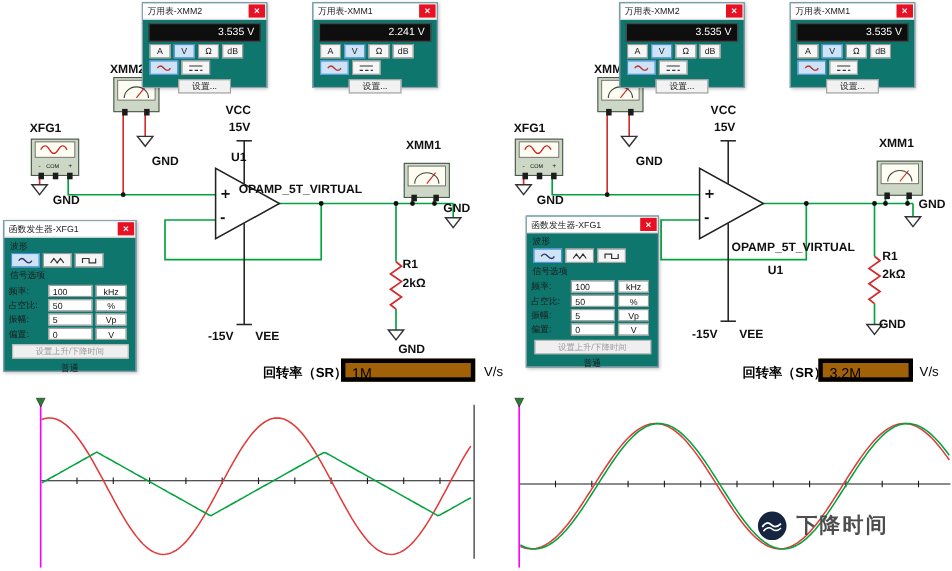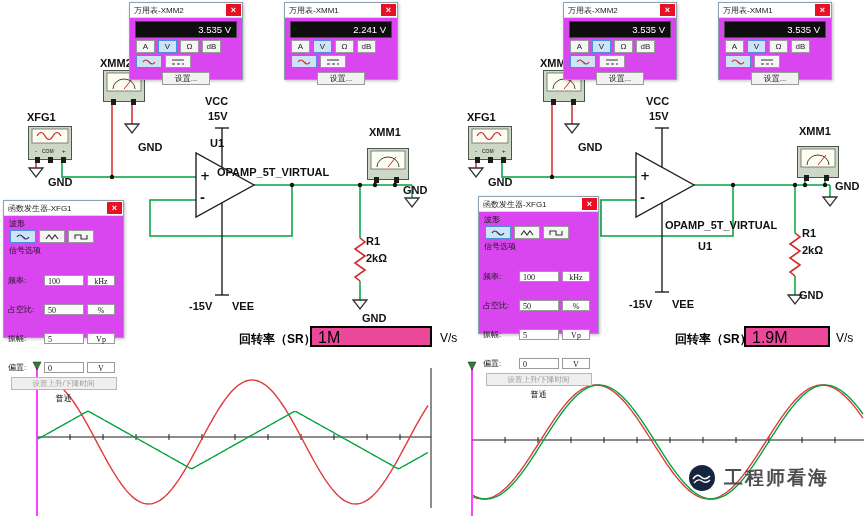--- a/index.html
+++ b/index.html
@@ -7,51 +7,51 @@
        font-family:"Liberation Sans","DejaVu Sans",sans-serif;}
   svg{display:block;}
   .abs{position:absolute;}
   
   .clabel{position:absolute;font:700 11px "Liberation Sans","DejaVu Sans",sans-serif;color:#101010;white-space:nowrap;z-index:3;}
   .opsign{position:absolute;font:700 12px "DejaVu Sans",sans-serif;color:#101010;z-index:3;}
   
   .inst{position:absolute;background:#cdd7c6;border:1px solid #49584a;z-index:2;box-sizing:border-box;}
   .nub{position:absolute;width:5px;height:6px;background:#1c1c1c;bottom:-4px;}
   
-  .panel{position:absolute;background:#d946ef;border:1px solid #8fa0b0;z-index:5;box-sizing:border-box;
+  .panel{position:absolute;background:#0f766e;border:1px solid #8fa0b0;z-index:5;box-sizing:border-box;
          box-shadow:1px 1px 3px rgba(0,0,0,.25);}
   .tbar{height:14px;background:#ffffff;border-bottom:1px solid #d8d8d8;display:flex;align-items:center;padding-left:4px;}
   .ttl{flex:1;font-size:8px;color:#1a1a1a;white-space:nowrap;overflow:hidden;}
   .closeb{width:15px;height:12px;background:#e81123;color:#fff;font:700 9px "Liberation Sans",sans-serif;
           line-height:12px;text-align:center;margin:0 1px;cursor:default;}
   .mm-display{margin:3px 5px 2px 5px;height:15px;background:#0e0e0e;border:1px solid #4a4a4a;color:#fff;
               text-align:right;line-height:15px;padding-right:5px;font-size:9.5px;}
   .btnrow{display:flex;gap:3px;padding:0 6px;margin-top:2px;}
   .mbtn{width:19px;height:13px;border:1px solid #9a9a9a;background:#f6f6f6;font-size:8px;color:#222;
         display:flex;align-items:center;justify-content:center;padding:0;box-sizing:border-box;}
   .mbtn.wide{width:26px;}
   .mbtn.sel{background:#cfe3f7;border-color:#4a90d9;}
   .setbtn{display:block;margin:4px auto 0 auto;width:48px;height:13px;border:1px solid #9a9a9a;background:#f2f2f2;
           font-size:8px;color:#222;line-height:11px;padding:0;}
   
   .fg{width:121px;height:138px;}
   .fg .sect{font-size:8px;color:#1a1a1a;padding:2px 0 1px 5px;font-family:Liberation Mono, monospace;}
-  .fgrow{display:flex;align-items:center;gap:3px;padding:0 4px;margin-top:18px;font-family:Liberation Serif, serif;}
+  .fgrow{display:flex;align-items:center;gap:3px;padding:0 4px;margin-top:2px;}
   .fglab{width:33px;font-size:8px;color:#1a1a1a;}
   .fgval{width:40px;height:11px;background:#fff;border:1px solid #9a9a9a;font-size:8px;color:#111;
          line-height:11px;padding-left:3px;box-sizing:border-box;}
   .fgunit{width:28px;height:11px;background:#fff;border:1px solid #9a9a9a;font-size:8px;color:#111;
           line-height:11px;text-align:center;box-sizing:border-box;}
   .wavebtns{display:flex;gap:3px;padding:0 6px;}
   .risefall{display:block;margin:4px auto 0 auto;width:106px;height:13px;border:1px solid #b8b8b8;background:#efefef;
             font-size:7.5px;color:#9a9a9a;line-height:11px;padding:0;}
   .fgmode{text-align:center;font-size:8px;color:#1a1a1a;margin-top:3px;}
   
   .srlabel{position:absolute;font:700 12px "Liberation Sans","DejaVu Sans",sans-serif;color:#000;z-index:3;}
-  .srbox{position:absolute;background:#ec4899;border:2px solid #000000;font-size:16px;color:#000;
+  .srbox{position:absolute;background:#a16207;border:4px solid #000000;font-size:13px;color:#000;
          line-height:19px;padding-left:6px;box-sizing:border-box;z-index:3;}
   .srunit{position:absolute;font:400 12px "Liberation Sans",sans-serif;color:#000;z-index:3;}
   
   .watermark{position:absolute;display:flex;align-items:center;gap:8px;z-index:8;}
   .wm-text{font:700 19px "Liberation Sans","DejaVu Sans",sans-serif;color:#4d4d4d;letter-spacing:2px;}
 </style>
 </head>
 <body>
 
 <div id="app">
@@ -441,21 +441,21 @@
       </div>
     <button class="risefall">设置上升/下降时间</button>
     <div class="fgmode">普通</div>
   </div>
 
   <span class="srlabel" style="left:239px;top:331px">回转率（SR）:</span>
   <div class="srbox" style="left:310px;top:326px;width:122px;height:21px">1M</div>
   <span class="srunit" style="left:440px;top:331px">V/s</span>
 
   <span class="srlabel" style="left:675px;top:331px">回转率（SR）:</span>
-  <div class="srbox" style="left:744px;top:326px;width:86px;height:21px">1.9M</div>
+  <div class="srbox" style="left:744px;top:326px;width:86px;height:21px">3.2M</div>
   <span class="srunit" style="left:836px;top:331px">V/s</span>
 
   <svg id="scope-svg" class="abs" style="left:0;top:359px;z-index:2" width="865" height="160" viewBox="0 359 865 160">
 
     <g stroke="#1a1a1a" stroke-width="1" fill="none">
       <line x1="37" y1="437" x2="431" y2="437"></line>
       <line x1="431" y1="368" x2="431" y2="508"></line>
     </g>
     <g id="ticks-left" stroke="#1a1a1a" stroke-width="1">
         <line x1="70" x2="70" y1="434" y2="440"></line>
@@ -500,16 +500,16 @@
     <line x1="472" y1="362" x2="472" y2="516" stroke="#ff00ff" stroke-width="1.5"></line>
     <path d="M468,362 H476 L472,370 Z" fill="#2f7d32" stroke="#1a1a1a" stroke-width="0.5"></path>
   </svg>
 
   <div class="watermark" style="left:688px;top:464px">
     <svg width="28" height="28" viewBox="0 0 28 28">
       <circle cx="14" cy="14" r="13" fill="#16253f"></circle>
       <path d="M5,15 Q9,9 13,13 T22,12" fill="none" stroke="#fff" stroke-width="1.6"></path>
       <path d="M6,19 Q10,14 14,17 T22,16" fill="none" stroke="#fff" stroke-width="1.3"></path>
     </svg>
-    <span class="wm-text">工程师看海</span>
+    <span class="wm-text">下降时间</span>
   </div>
 
 </div>
 
 </body></html>

